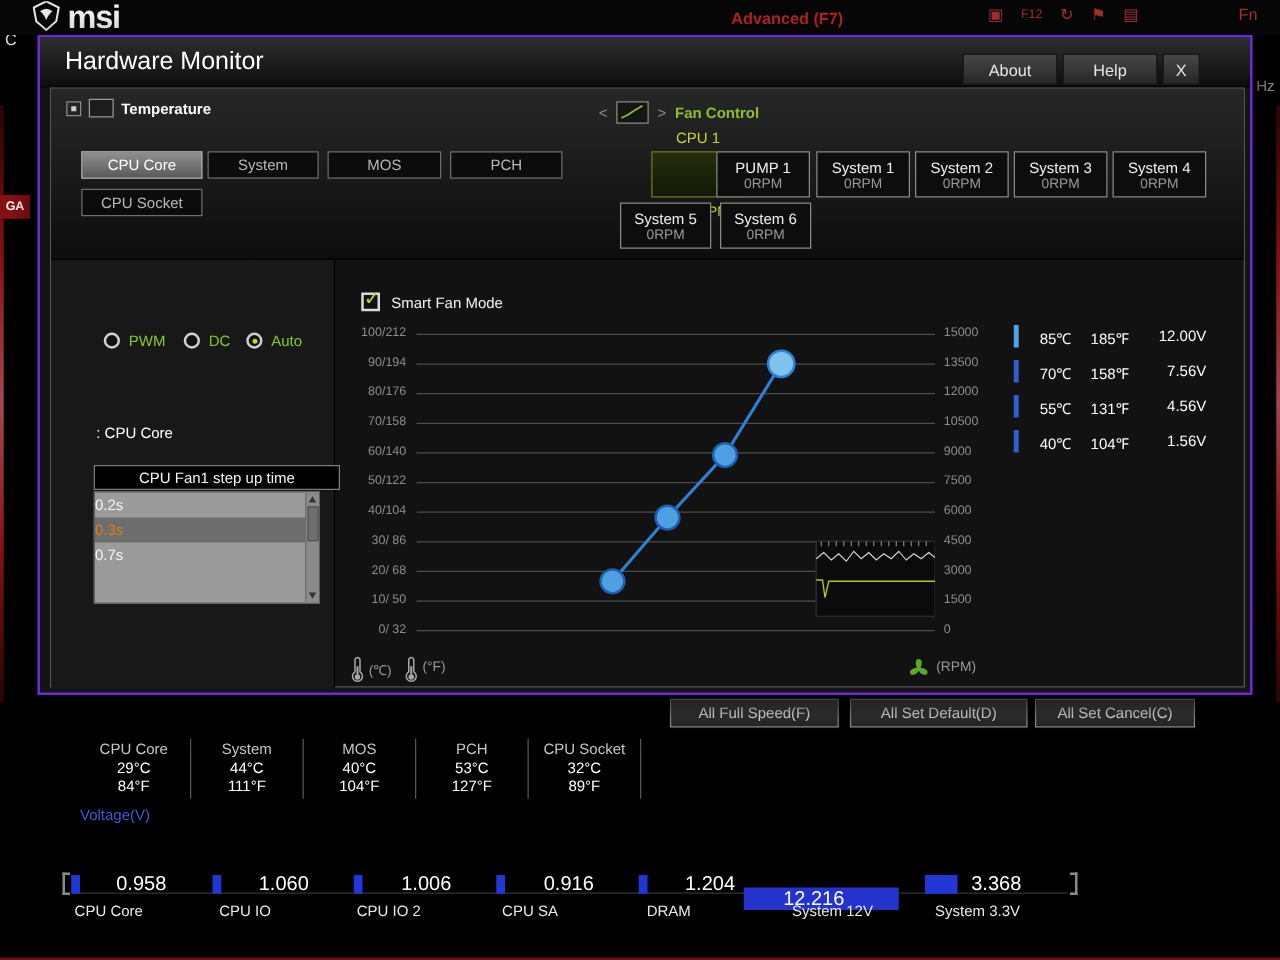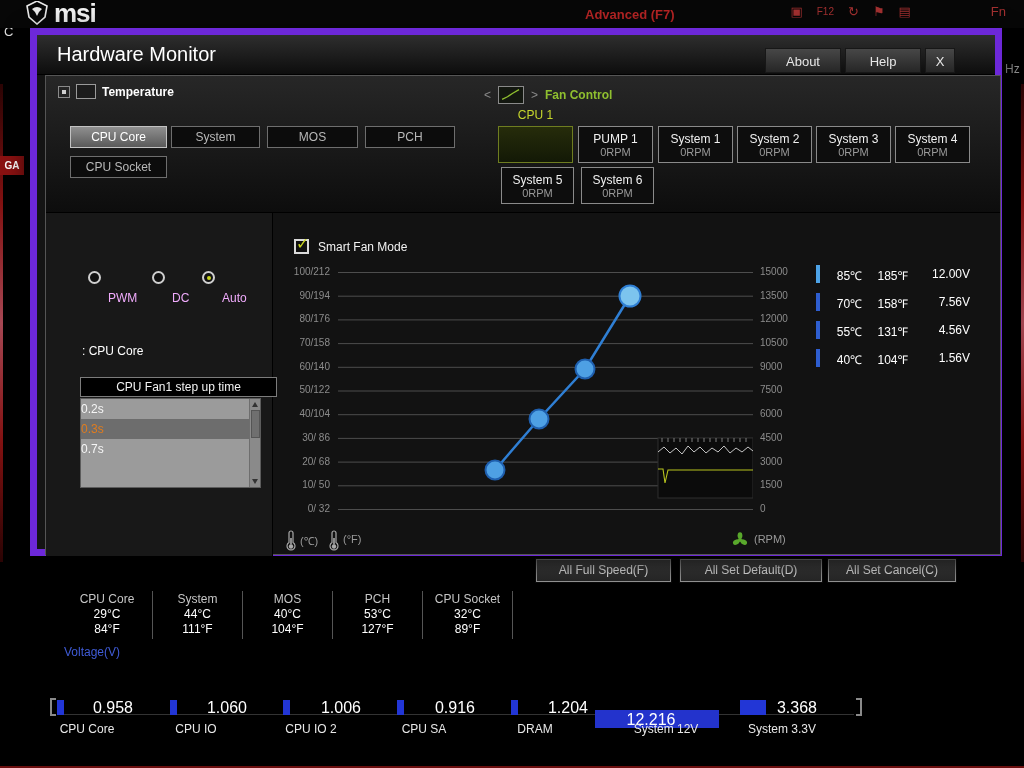--- a/index.html
+++ b/index.html
@@ -18,21 +18,21 @@
     background:linear-gradient(#3a0606, #b01818, #e06070, #b01818, #3a0606); opacity:.75; }
   .edge-l { left:0; } .edge-r { right:0; }
   .edge-b { position:absolute; left:0; bottom:0; width:1024px; height:2px; background:#6b0f0f; }
   .edge-c { position:absolute; left:4px; top:24px; color:#ddd; font-size:13px; z-index:0; }
   .ga-badge { position:absolute; left:0; top:156px; width:24px; height:19px; background:#8a1111;
     color:#fff; font-size:10px; font-weight:bold; text-align:center; line-height:19px; z-index:0; }
   .hz-label { position:absolute; left:1005px; top:62px; color:#9a9a9a; font-size:12px; z-index:0; }
 
   
   .dialog { position:absolute; left:30px; top:28px; width:972px; height:528px; background:#141414;
-    border:7px solid #6d28d9; box-shadow:0 8px 24px rgba(0,0,0,.85); z-index:5; }
+    border:2px solid #6d28d9; box-shadow:0 8px 24px rgba(0,0,0,.85); z-index:5; }
   .dlg-header { position:absolute; left:0; top:0; width:100%; height:40px;
     background:linear-gradient(#2e2e2e, #0d0d0d); border-bottom:1px solid #000; }
   .dlg-title { position:absolute; left:20px; top:8px; color:#fff; font-size:20px; }
   .hdr-btn { position:absolute; top:13px; height:25px; line-height:25px; text-align:center;
     font-size:13px; color:#e6e6e6; background:linear-gradient(#474747,#262626);
     border:1px solid #171717; cursor:pointer; }
   .hdr-btn.about { right:154px; width:76px; }
   .hdr-btn.help  { right:74px;  width:76px; }
   .hdr-btn.close { right:40px;  width:30px; }
 
@@ -66,21 +66,21 @@
   .fbtn.sel .fname, .fbtn.sel .frpm { color:#c6d62c; }
   .fbtn.row2 { top:91px; width:73px; }
 
   
   .left-controls { position:absolute; left:0; top:137px; width:227px; height:343px;
     background:#181818; border-right:1px solid #000; }
   .radio { position:absolute; width:13px; height:13px; border:2px solid #cfcfcf; border-radius:50%;
     background:#111; cursor:pointer; }
   .radio.sel::after { content:""; position:absolute; left:2.5px; top:2.5px; width:4px; height:4px;
     border-radius:50%; background:#c8d41e; }
-  .radio-label { position:absolute; font-size:12px; color:#f0abfc;margin-top:20px; }
+  .radio-label { position:absolute; font-size:12px; color:#84cc16; }
   .temp-src { position:absolute; left:34px; top:106px; width:181px; height:20px; line-height:18px;
     text-align:center; font-size:12px; color:#eee; background:#141414;
     border:1px solid #474747; border-top:1px solid #9a9a9a; border-bottom:1px solid #9a9a9a; cursor:pointer; }
   .src-val { position:absolute; left:36px; top:131px; font-size:12px; color:#fff; }
   .step-hd { position:absolute; left:34px; top:164px; width:197px; height:20px; line-height:18px;
     text-align:center; font-size:12px; color:#f2f2f2; background:#000; border:1px solid #7c7c7c; }
   .step-list { position:absolute; left:34px; top:185px; width:181px; height:90px; background:#9b9b9b;
     border:1px solid #5c5c5c; }
   .step-item { height:20px; line-height:20px; padding-left:0; font-size:12px; color:#f6f6f6; cursor:pointer; }
   .step-item.sel { background:#6d6d6d; color:#e07c1e; }
@@ -188,21 +188,21 @@
         <span class="arrow">&gt;</span>
         <span class="fan-title">Fan Control</span>
       </div>
 
       <div class="tbtn sel" style="left:24px; top:50px; width:97px;">CPU Core</div>
       <div class="tbtn" style="left:125px; top:50px; width:89px;">System</div>
       <div class="tbtn" style="left:221px; top:50px; width:91px;">MOS</div>
       <div class="tbtn" style="left:319px; top:50px; width:90px;">PCH</div>
       <div class="tbtn" style="left:24px; top:80px; width:97px;">CPU Socket</div>
 
-      <div class="fbtn sel" style="left:452px;gap:47px;">
+      <div class="fbtn sel" style="left:480px;gap:47px;">
         <span class="fname">CPU 1</span>
         <span class="frpm">2797RPM</span>
       </div>
       <div class="fbtn" style="left:532px;">
         <span class="fname">PUMP 1</span>
         <span class="frpm">0RPM</span>
       </div>
       <div class="fbtn" style="left:612px;">
         <span class="fname">System 1</span>
         <span class="frpm">0RPM</span>

